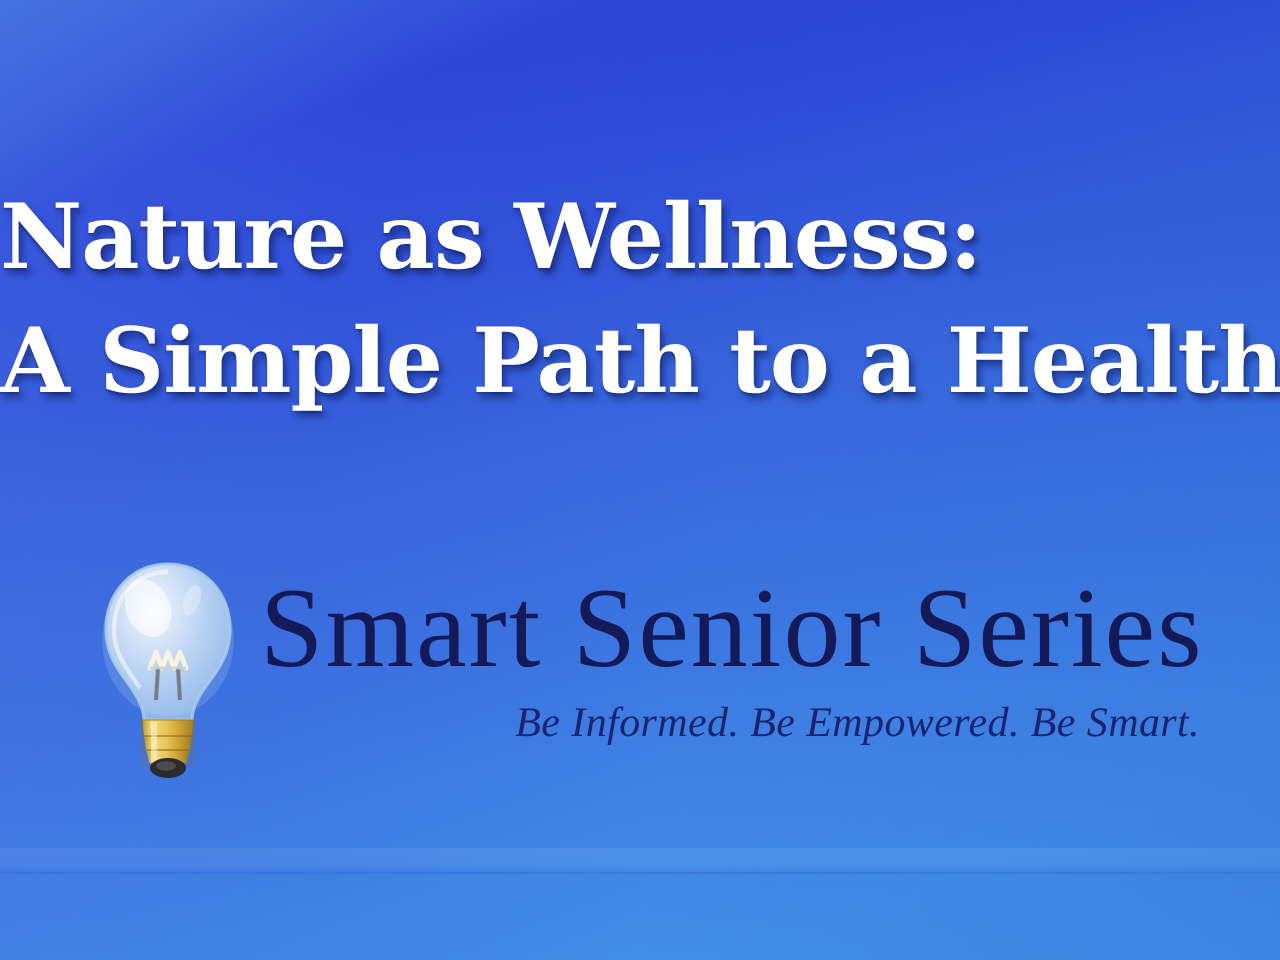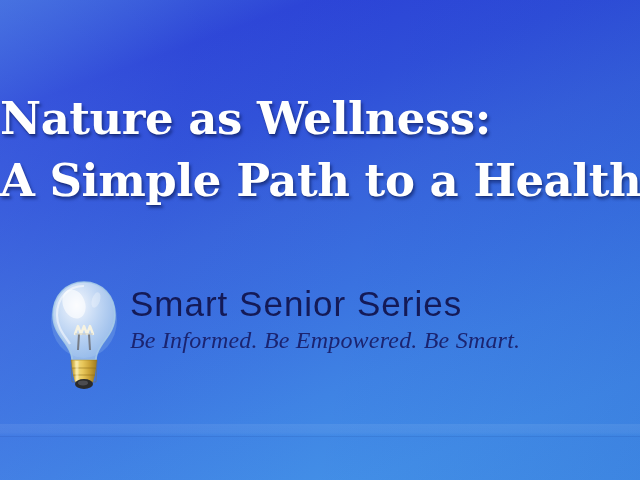--- a/index.html
+++ b/index.html
@@ -105,35 +105,36 @@
     height: 115px;
   }
   #logo-text-group {
     position: absolute;
     left: 130px;
     top: 8px;
     width: 470px;
   }
   #logo-wordmark {
     color: #141a57;
-    font-family: Liberation Sans, sans-serif;
+    font-family: Liberation Serif, serif;
     font-weight: normal;
-    font-size: 35px;
+    font-size: 57px;
     letter-spacing: 1px;
     line-height: 1.0;
     white-space: nowrap;
   }
   #logo-tagline {
     color: #1b2470;
     font-family: "Liberation Serif", serif;
     font-style: italic;
-    font-size: 24px;
+    font-size: 21px;
     letter-spacing: 0.2px;
     margin-top: 6px;
     white-space: nowrap;
+    text-align: right;
   }
 </style>
 </head>
 <body>
 
 <div id="slide">
 
   <div id="bg-sheen"></div>
   <div id="bottom-band"></div>
   <div id="bottom-seam"></div>

